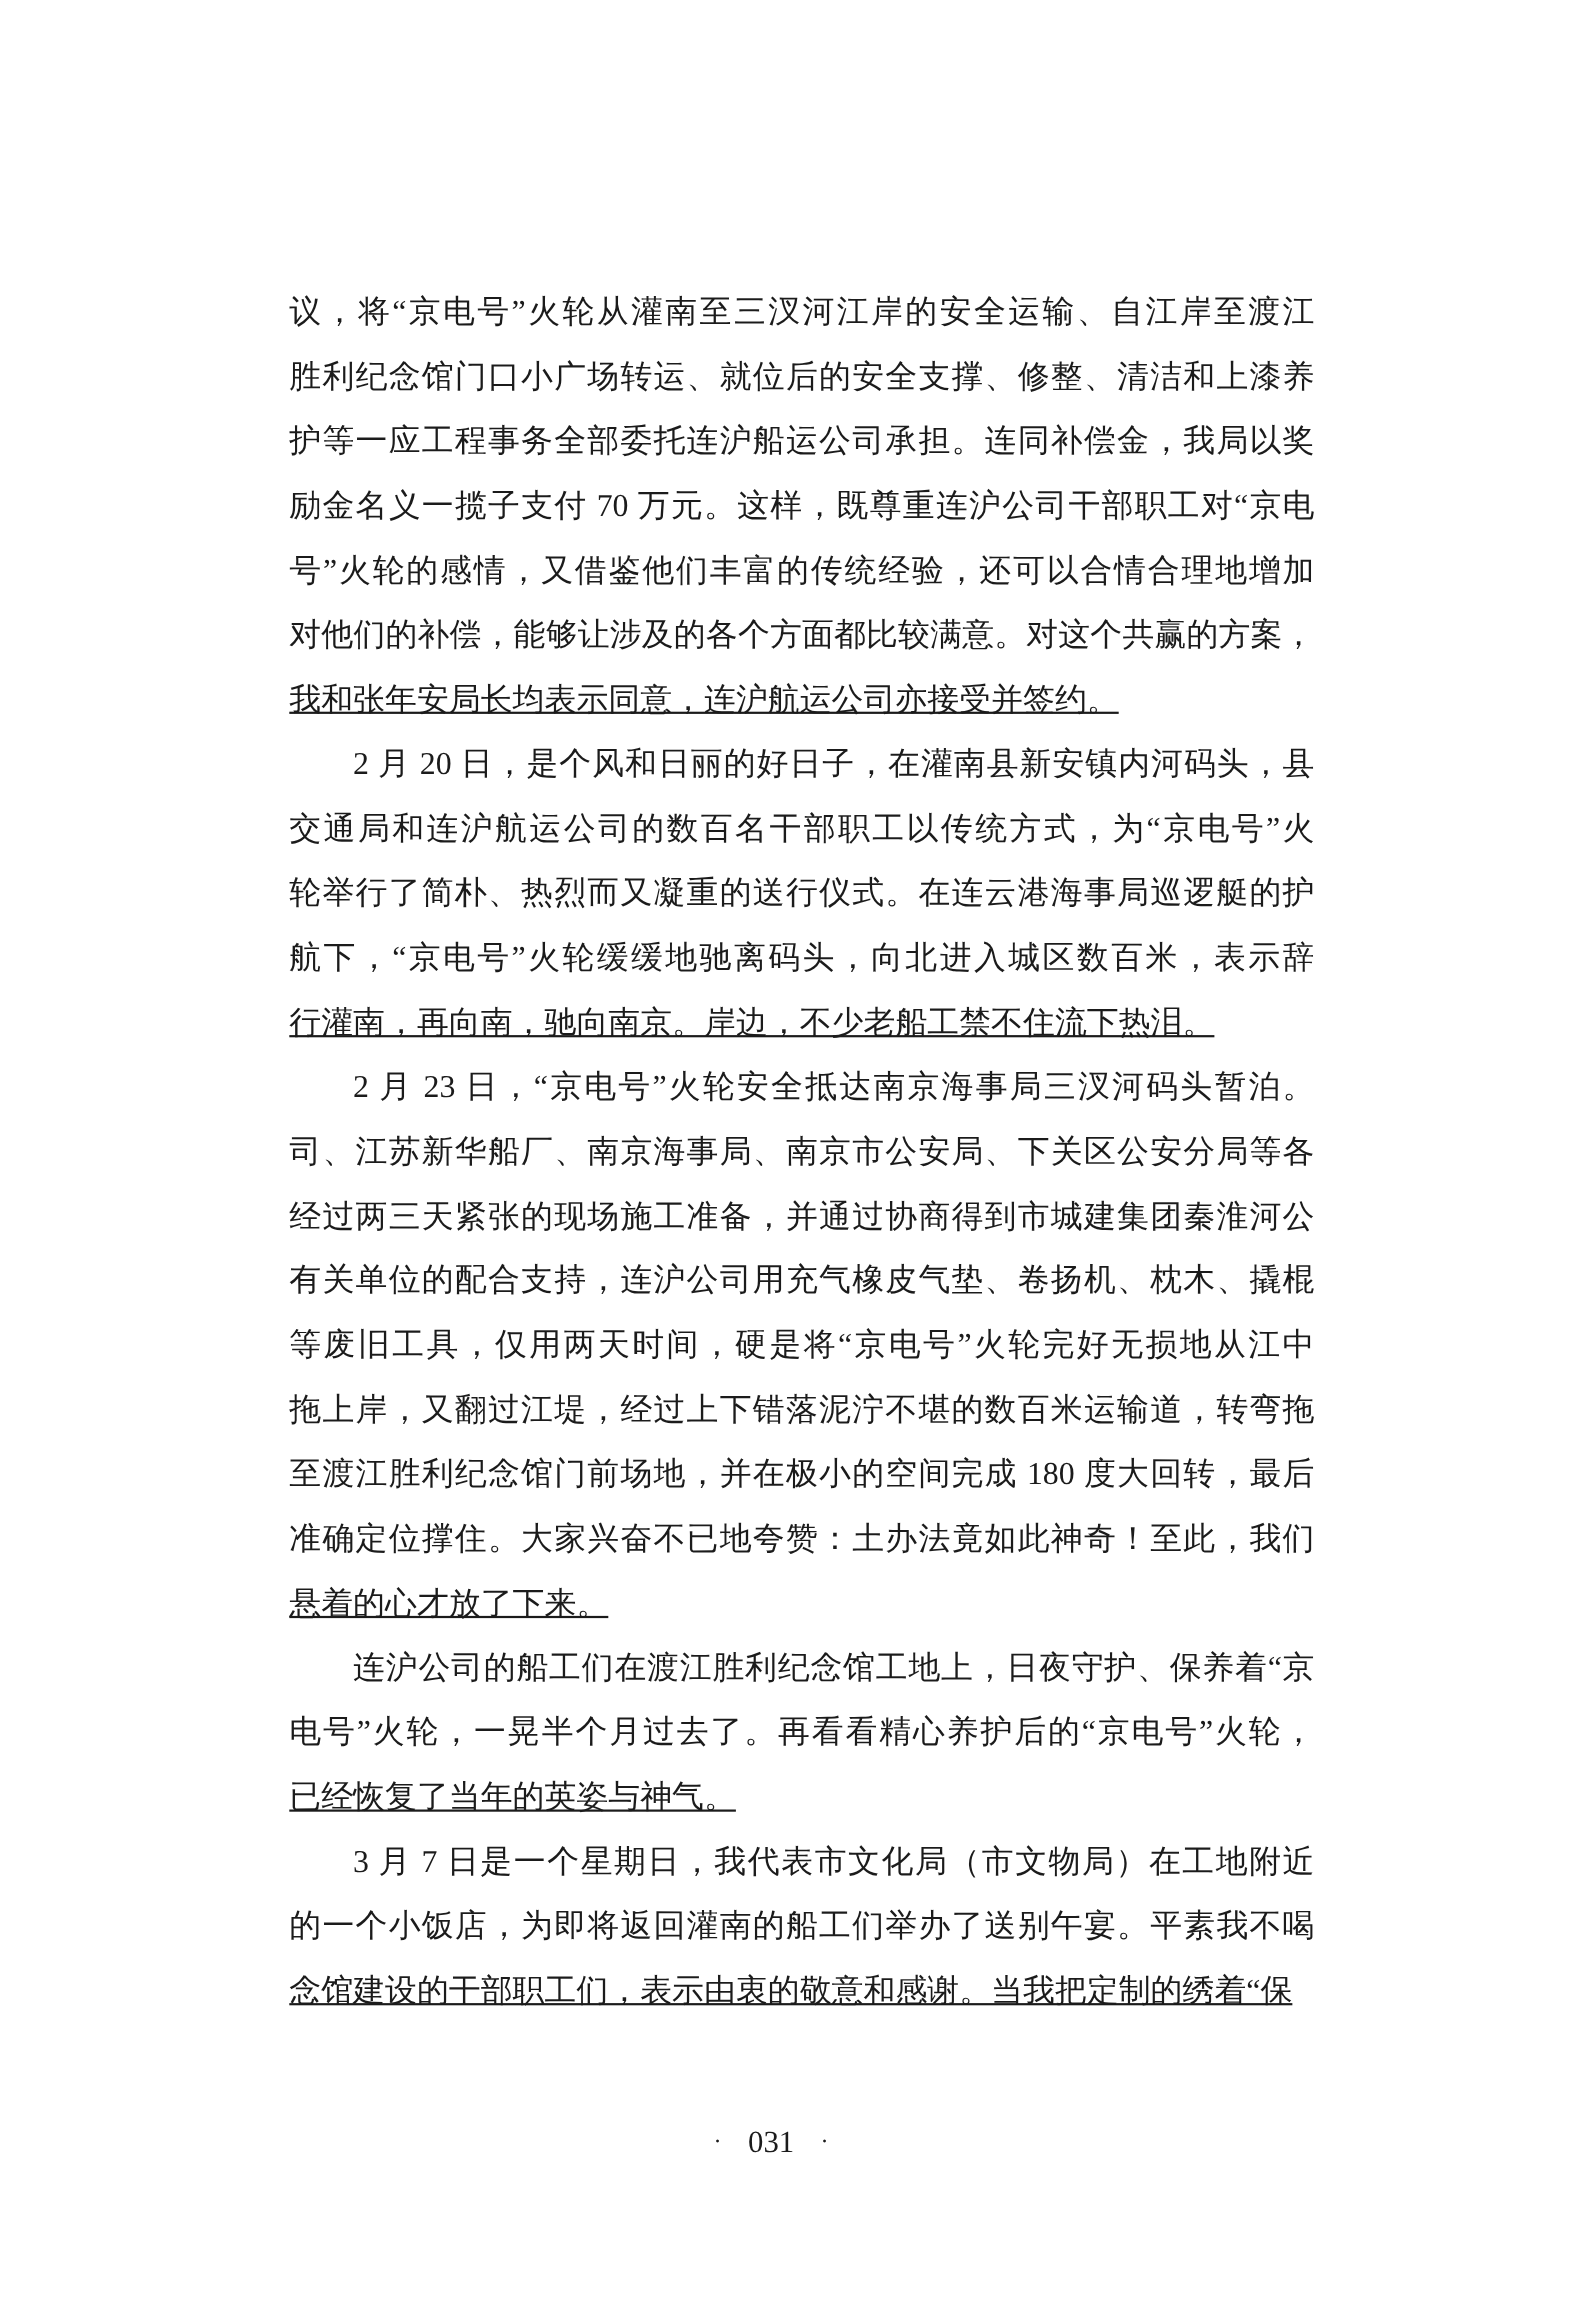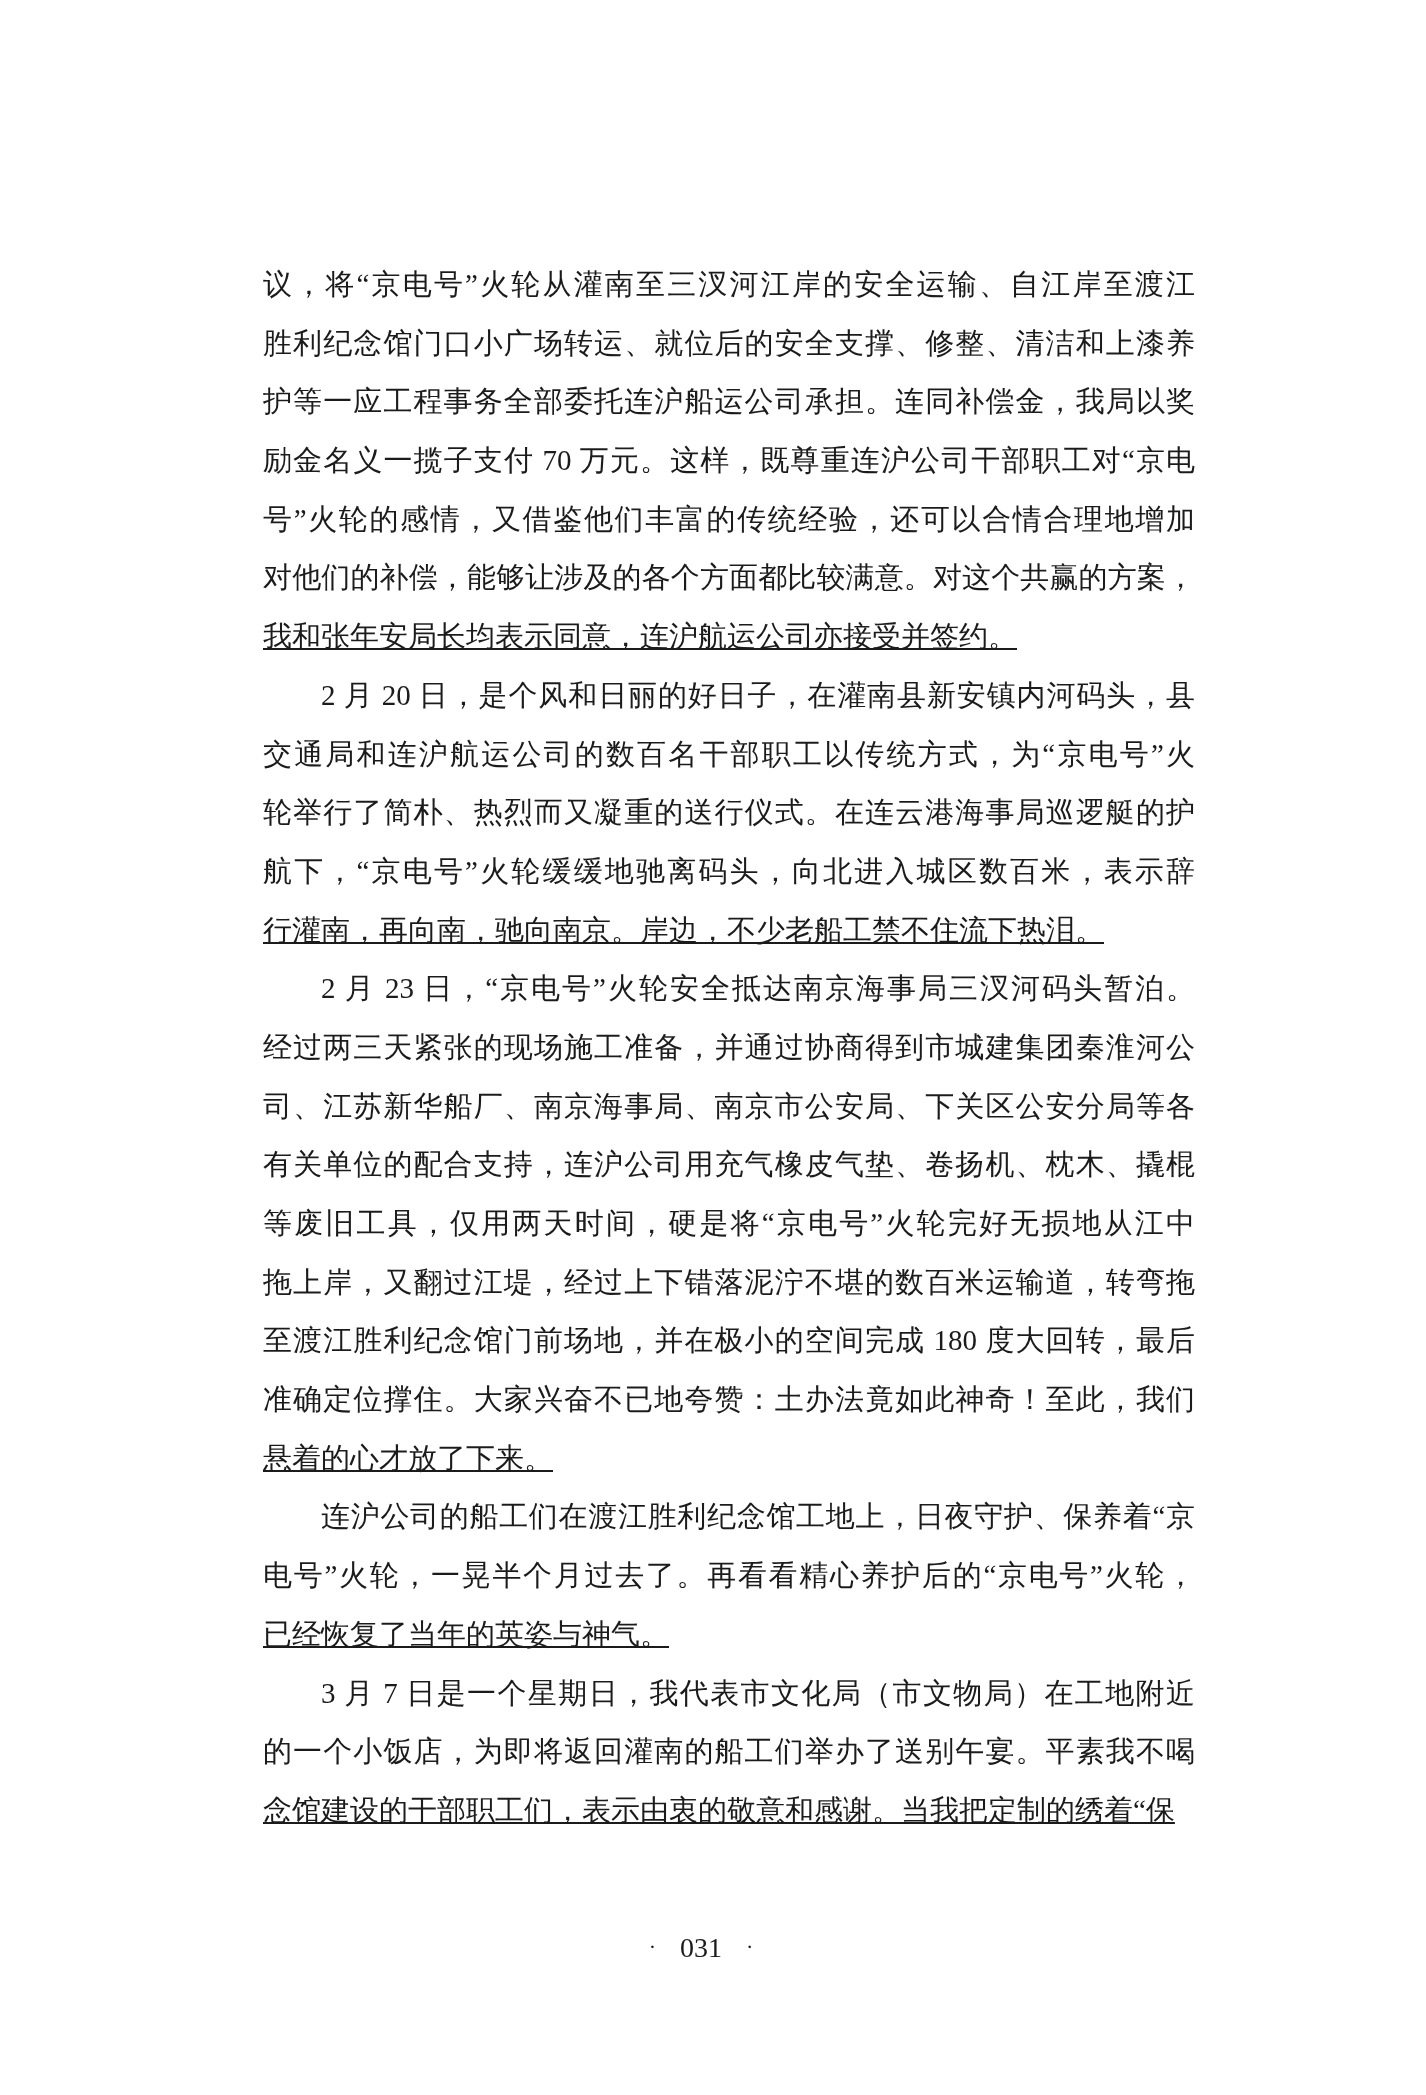--- a/index.html
+++ b/index.html
@@ -79,22 +79,22 @@
       </div>
       <div class="para">
         <div class="tline indent">2 月 20 日，是个风和日丽的好日子，在灌南县新安镇内河码头，县</div>
         <div class="tline">交通局和连沪航运公司的数百名干部职工以传统方式，为“京电号”火</div>
         <div class="tline">轮举行了简朴、热烈而又凝重的送行仪式。在连云港海事局巡逻艇的护</div>
         <div class="tline">航下，“京电号”火轮缓缓地驰离码头，向北进入城区数百米，表示辞</div>
         <div class="tline last">行灌南，再向南，驰向南京。岸边，不少老船工禁不住流下热泪。</div>
       </div>
       <div class="para">
         <div class="tline indent">2 月 23 日，“京电号”火轮安全抵达南京海事局三汊河码头暂泊。</div>
+        <div class="tline">司、江苏新华船厂、南京海事局、南京市公安局、下关区公安分局等各</div>
         <div class="tline">经过两三天紧张的现场施工准备，并通过协商得到市城建集团秦淮河公</div>
-        <div class="tline">司、江苏新华船厂、南京海事局、南京市公安局、下关区公安分局等各</div>
         <div class="tline">有关单位的配合支持，连沪公司用充气橡皮气垫、卷扬机、枕木、撬棍</div>
         <div class="tline">等废旧工具，仅用两天时间，硬是将“京电号”火轮完好无损地从江中</div>
         <div class="tline">拖上岸，又翻过江堤，经过上下错落泥泞不堪的数百米运输道，转弯拖</div>
         <div class="tline">至渡江胜利纪念馆门前场地，并在极小的空间完成 180 度大回转，最后</div>
         <div class="tline">准确定位撑住。大家兴奋不已地夸赞：土办法竟如此神奇！至此，我们</div>
         <div class="tline last">悬着的心才放了下来。</div>
       </div>
       <div class="para">
         <div class="tline indent">连沪公司的船工们在渡江胜利纪念馆工地上，日夜守护、保养着“京</div>
         <div class="tline">电号”火轮，一晃半个月过去了。再看看精心养护后的“京电号”火轮，</div>

